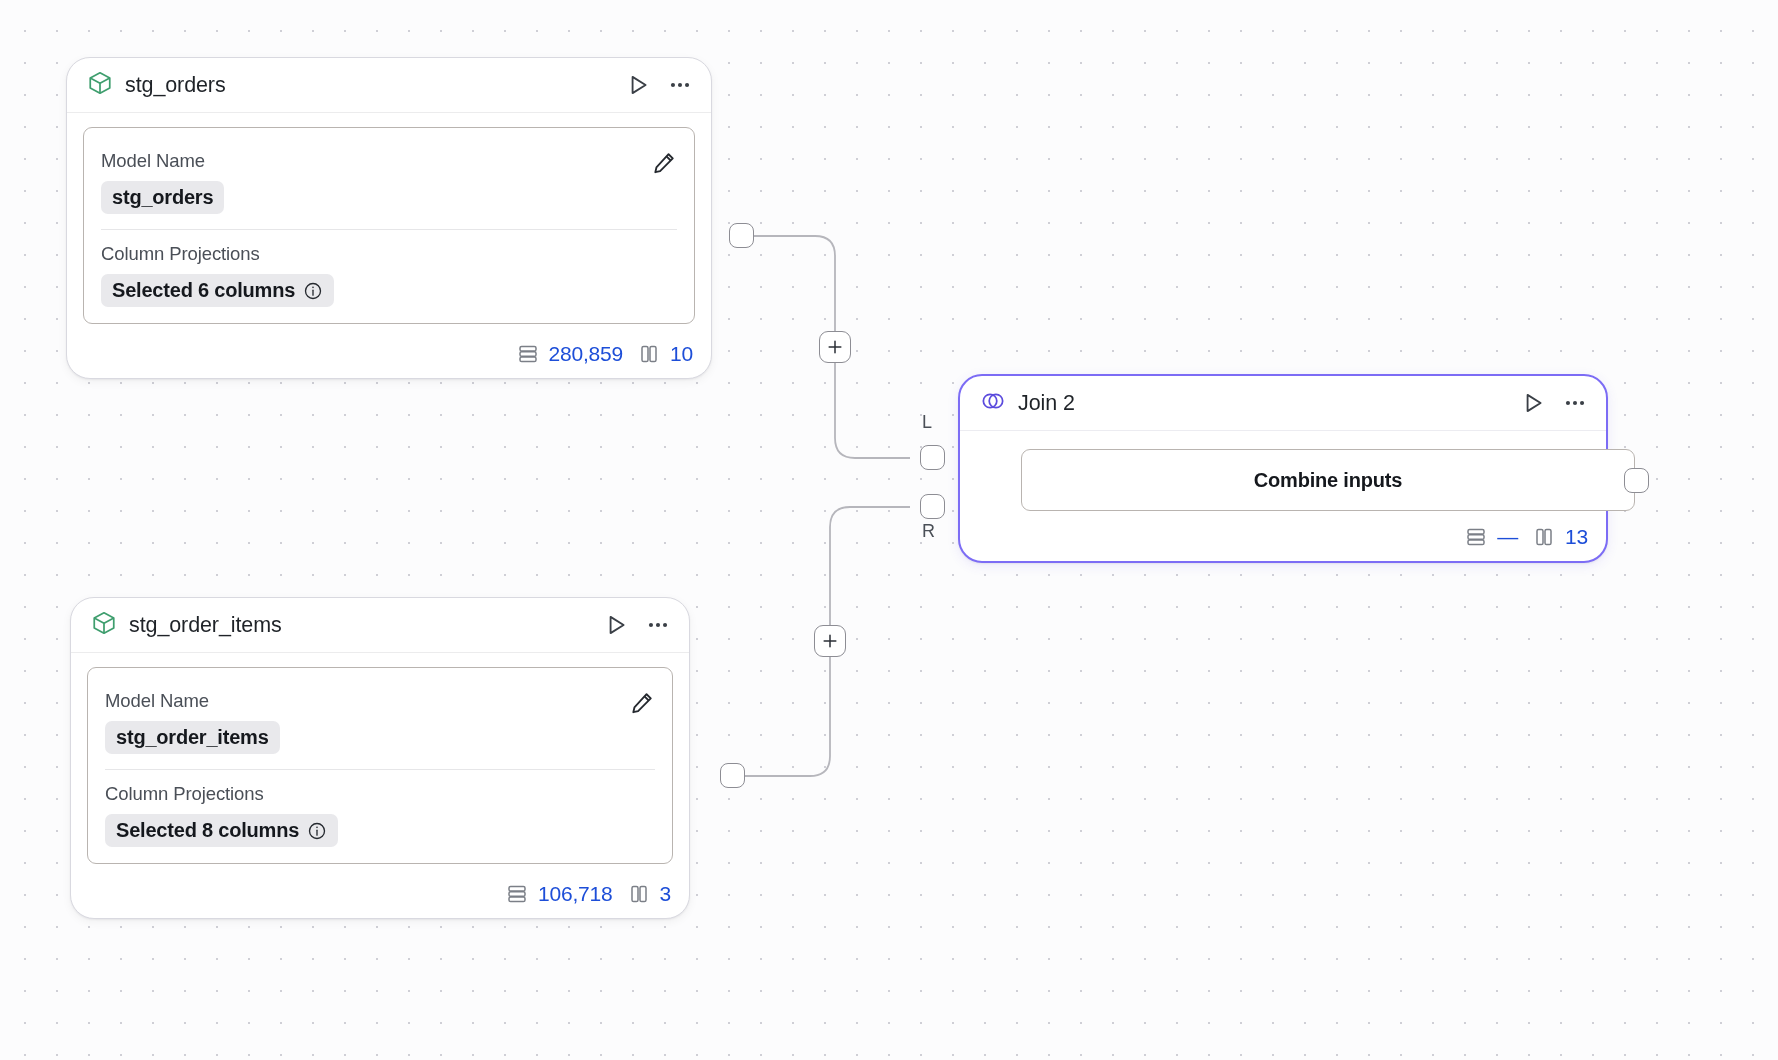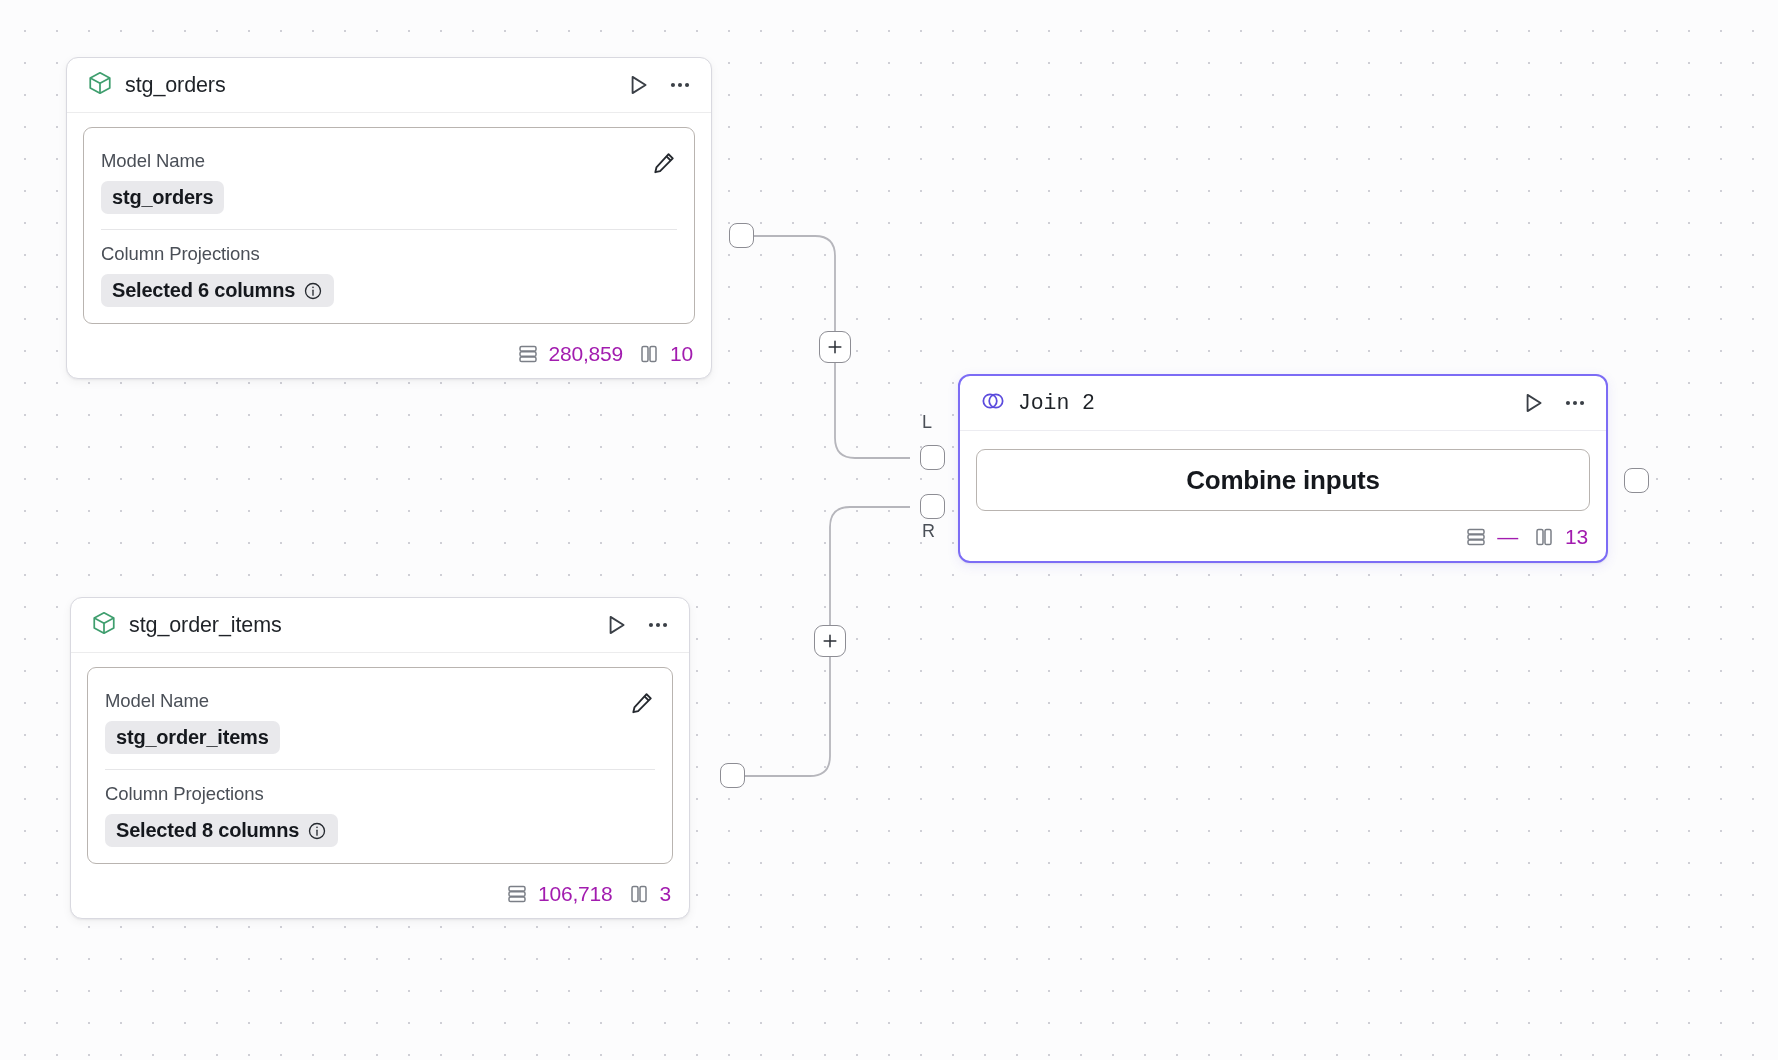--- a/index.html
+++ b/index.html
@@ -35,39 +35,39 @@
     width: 1778px;
     height: 1060px;
     pointer-events: none;
   }
 
   
   .node {
     position: absolute;
     background: #ffffff;
     border: 1px solid #d9d9e0;
-    border-radius: 12px;
+    border-radius: 24px;
     box-shadow: 0 1px 2px rgba(16,18,28,0.06), 0 3px 10px rgba(16,18,28,0.05);
     box-sizing: border-box;
   }
   .node.selected {
     border: 2.5px solid #7c6cf5;
     box-shadow: 0 1px 2px rgba(16,18,28,0.06), 0 3px 12px rgba(90,70,230,0.10);
   }
 
   .node-header {
     display: flex;
     align-items: center;
     gap: 12px;
     height: 55px;
     padding: 0 18px 0 20px;
     border-bottom: 1px solid #ececed;
     box-sizing: border-box;
   }
-  .node.selected .node-header { border-bottom: 1px solid #ececf1; font-family: Liberation Mono, monospace; }
+  .node.selected .node-header { border-bottom: 1px solid #ececf1; }
 
   .node-title {
     font-size: 21.5px;
     font-weight: 400;
     color: #1f2328;
     letter-spacing: -0.1px;
     white-space: nowrap;
     flex: 1;
   }
   .header-actions {
@@ -126,43 +126,44 @@
     margin: 15px 0 13px 0;
   }
 
   .node-footer {
     display: flex;
     align-items: center;
     justify-content: flex-end;
     gap: 14px;
     padding: 8px 18px 12px 18px;
     font-size: 21px;
-    color: #a21caf;
+    color: #1d4ed8;
   }
   .stat {
     display: flex;
     align-items: center;
     gap: 9px;
   }
   .stat-value { letter-spacing: -0.2px; }
 
   
   .combine-btn {
     width: 100%;
     box-sizing: border-box;
     border: 1px solid #b9b4b0;
     border-radius: 9px;
     background: #fff;
     height: 62px;
     font-family: "Liberation Sans", sans-serif;
-    font-size: 26px;
+    font-size: 20px;
     font-weight: 700;
     color: #15181d;
     letter-spacing: -0.2px;
     cursor: pointer;
+    margin-left: 45px;
   }
 
   
   .port {
     position: absolute;
     width: 25px;
     height: 25px;
     border: 1.6px solid #8d8d94;
     border-radius: 8px;
     background: #ffffff;

